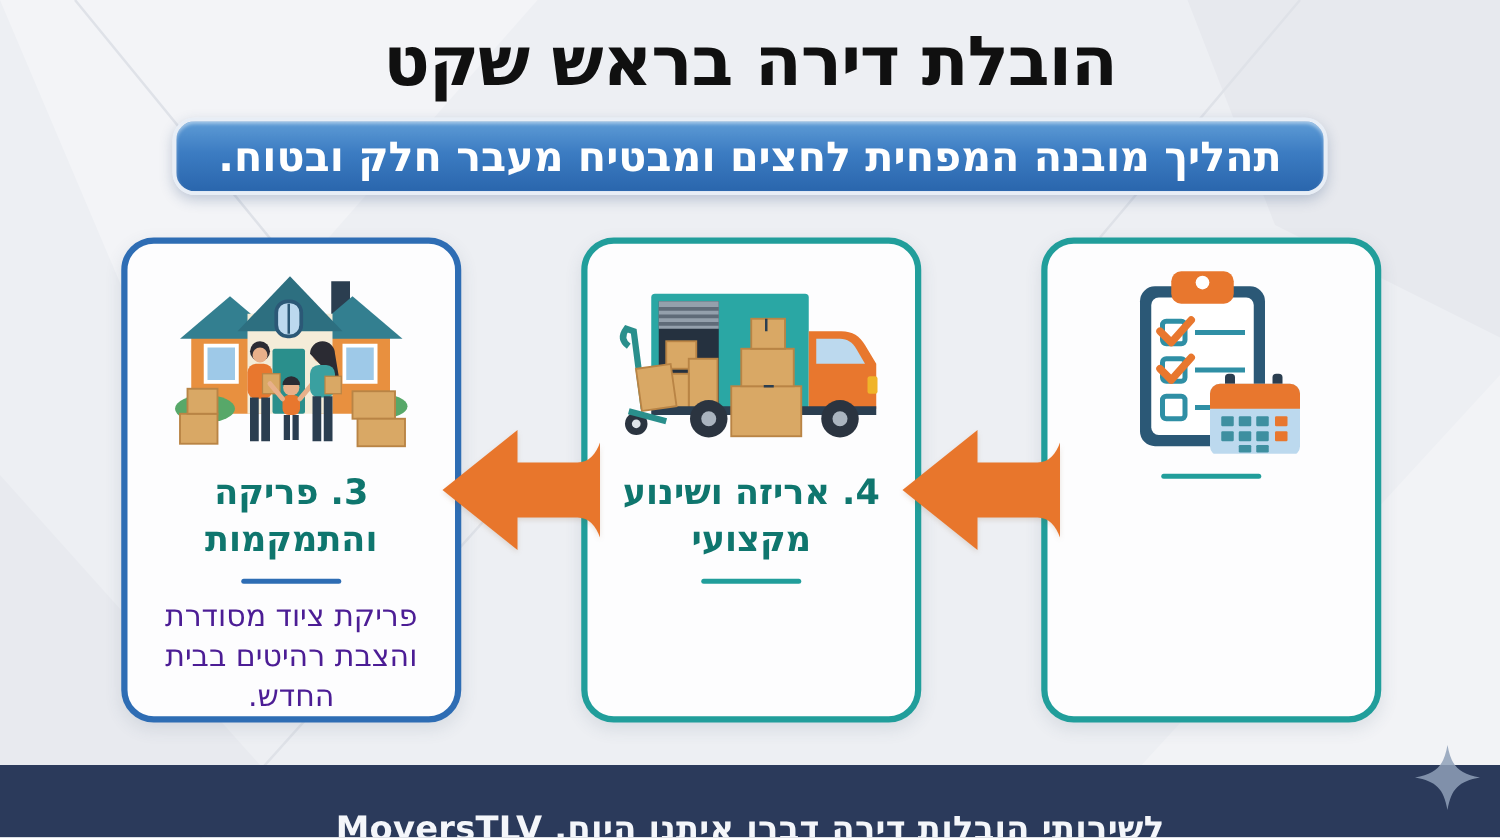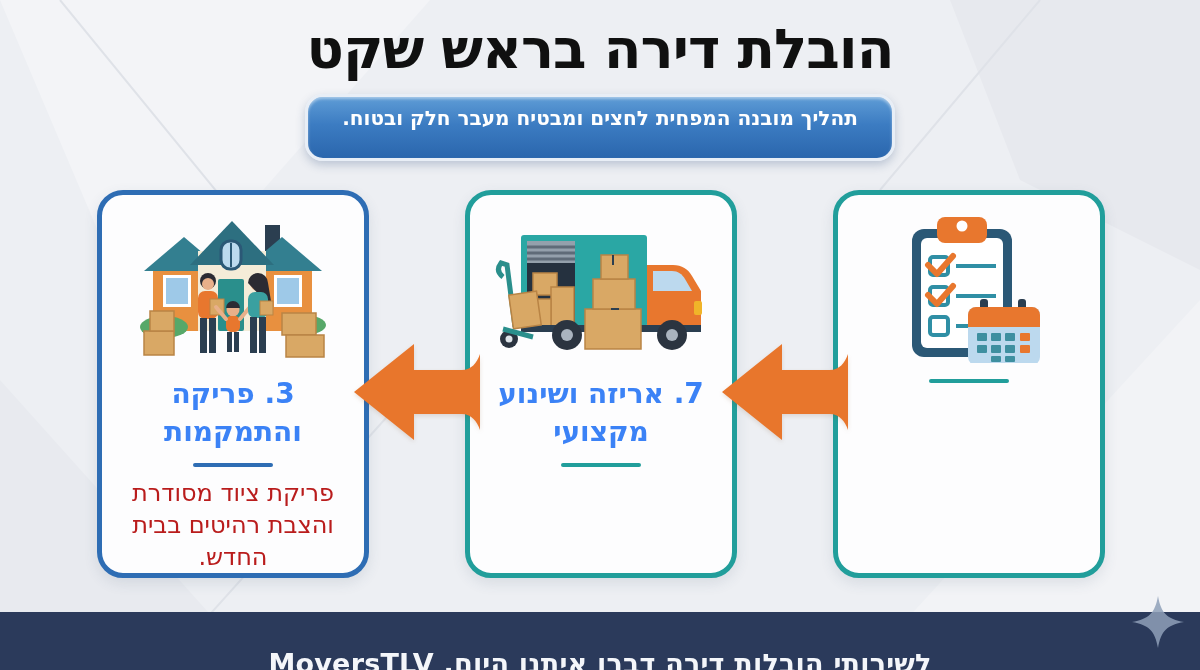--- a/index.html
+++ b/index.html
@@ -12,45 +12,45 @@
   }
   .bg-facets { position:absolute; inset:0; pointer-events:none; }
 
   
   .header { position:relative; text-align:center; padding-top:18px; z-index:2; }
   .main-title {
     font-size:55px; font-weight:800; color:#101010;
     letter-spacing:-1px; line-height:1.15; white-space:nowrap;
   }
   .subtitle-pill {
-    display:inline-block; margin-top:13px; padding:9px 34px 28px;
+    display:inline-block; margin-top:13px; padding:9px 34px 8px;
     background:linear-gradient(180deg,#5e9cd6 0%,#3c7cc2 45%,#2a66ad 100%);
     border:3px solid #e8eef6; border-radius:18px;
     box-shadow:0 4px 10px rgba(40,70,120,.25), inset 0 2px 3px rgba(255,255,255,.45);
-    font-size:20px; font-weight:700; color:#ffffff; white-space:nowrap;
+    font-size:33px; font-weight:700; color:#ffffff; white-space:nowrap;
   }
 
   
   .steps-row {
     position:absolute; top:190px; right:95px; left:95px;
     display:flex; flex-direction:row; align-items:flex-start; z-index:2;
   }
   .step-card {
     --accent:#219e9b;
     width:272px; height:388px; flex:0 0 272px;
     background:#fdfdfe; border:5px solid var(--accent); border-radius:26px;
     box-shadow:0 5px 14px rgba(60,80,110,.12);
     padding:14px 12px 10px; text-align:center; position:relative; z-index:1;
   }
   .icon-box { height:158px; display:flex; align-items:center; justify-content:center; }
   .card-title {
-    margin-top:8px; font-size:28px; font-weight:800; color:#3b82f6; line-height:1.35;
+    margin-top:8px; font-size:28px; font-weight:800; color:#0f766e; line-height:1.35;
   }
   .divider { width:80px; height:4px; margin:12px auto 10px; background:var(--accent); border-radius:2px; }
-  .card-desc { font-size:24px; color:#b91c1c; line-height:1.34; padding:0 4px; }
+  .card-desc { font-size:24px; color:#4c1d95; line-height:1.34; padding:0 4px; }
 
   .arrow-cell {
     flex:0 0 96px; width:96px; display:flex; justify-content:center;
     margin-top:150px; position:relative; z-index:5;
   }
   .arrow-cell svg { overflow:visible; filter:drop-shadow(0 2px 2px rgba(120,70,20,.15)); }
 
   
   .footer-bar {
     position:absolute; left:0; right:0; bottom:0; height:58px;
@@ -161,21 +161,21 @@
           <g stroke="#2b3e50" stroke-width="2" fill="none">
               <path d="M124,34 v10 m-2,44 h8 m-10,50 h12"></path>
             </g>
           <path d="M14,56 q-8,-6 -2,-14 l6,2 l8,62" fill="none" stroke="#2a8f8c" stroke-width="5"></path>
           <circle cx="20" cy="118" r="9" fill="#2b3440"></circle>
             <circle cx="20" cy="118" r="3.5" fill="#dfe5ea"></circle>
           <rect x="22" y="72" width="28" height="34" fill="#d9a865" stroke="#b98445" stroke-width="1.5" transform="rotate(-8 36 89)"></rect>
           <path d="M14,108 l30,8" stroke="#2a8f8c" stroke-width="5"></path>
         </svg>
       </div>
-      <div class="card-title">7. אריזה ושינוע מקצועי</div>
+      <div class="card-title">4. אריזה ושינוע מקצועי</div>
       <div class="divider"></div>
     </div>
 
     <div class="arrow-cell">
       <svg width="130" height="104" viewBox="0 0 130 104">
         <path d="M2,52 L62,4 L62,30 L110,30 C119,30 125,23 128,14 L128,90 C125,81 119,74 110,74 L62,74 L62,100 Z" fill="#e8762c"></path>
       </svg>
     </div>
 
     <div class="step-card" style="--accent: #2e6db4;">

